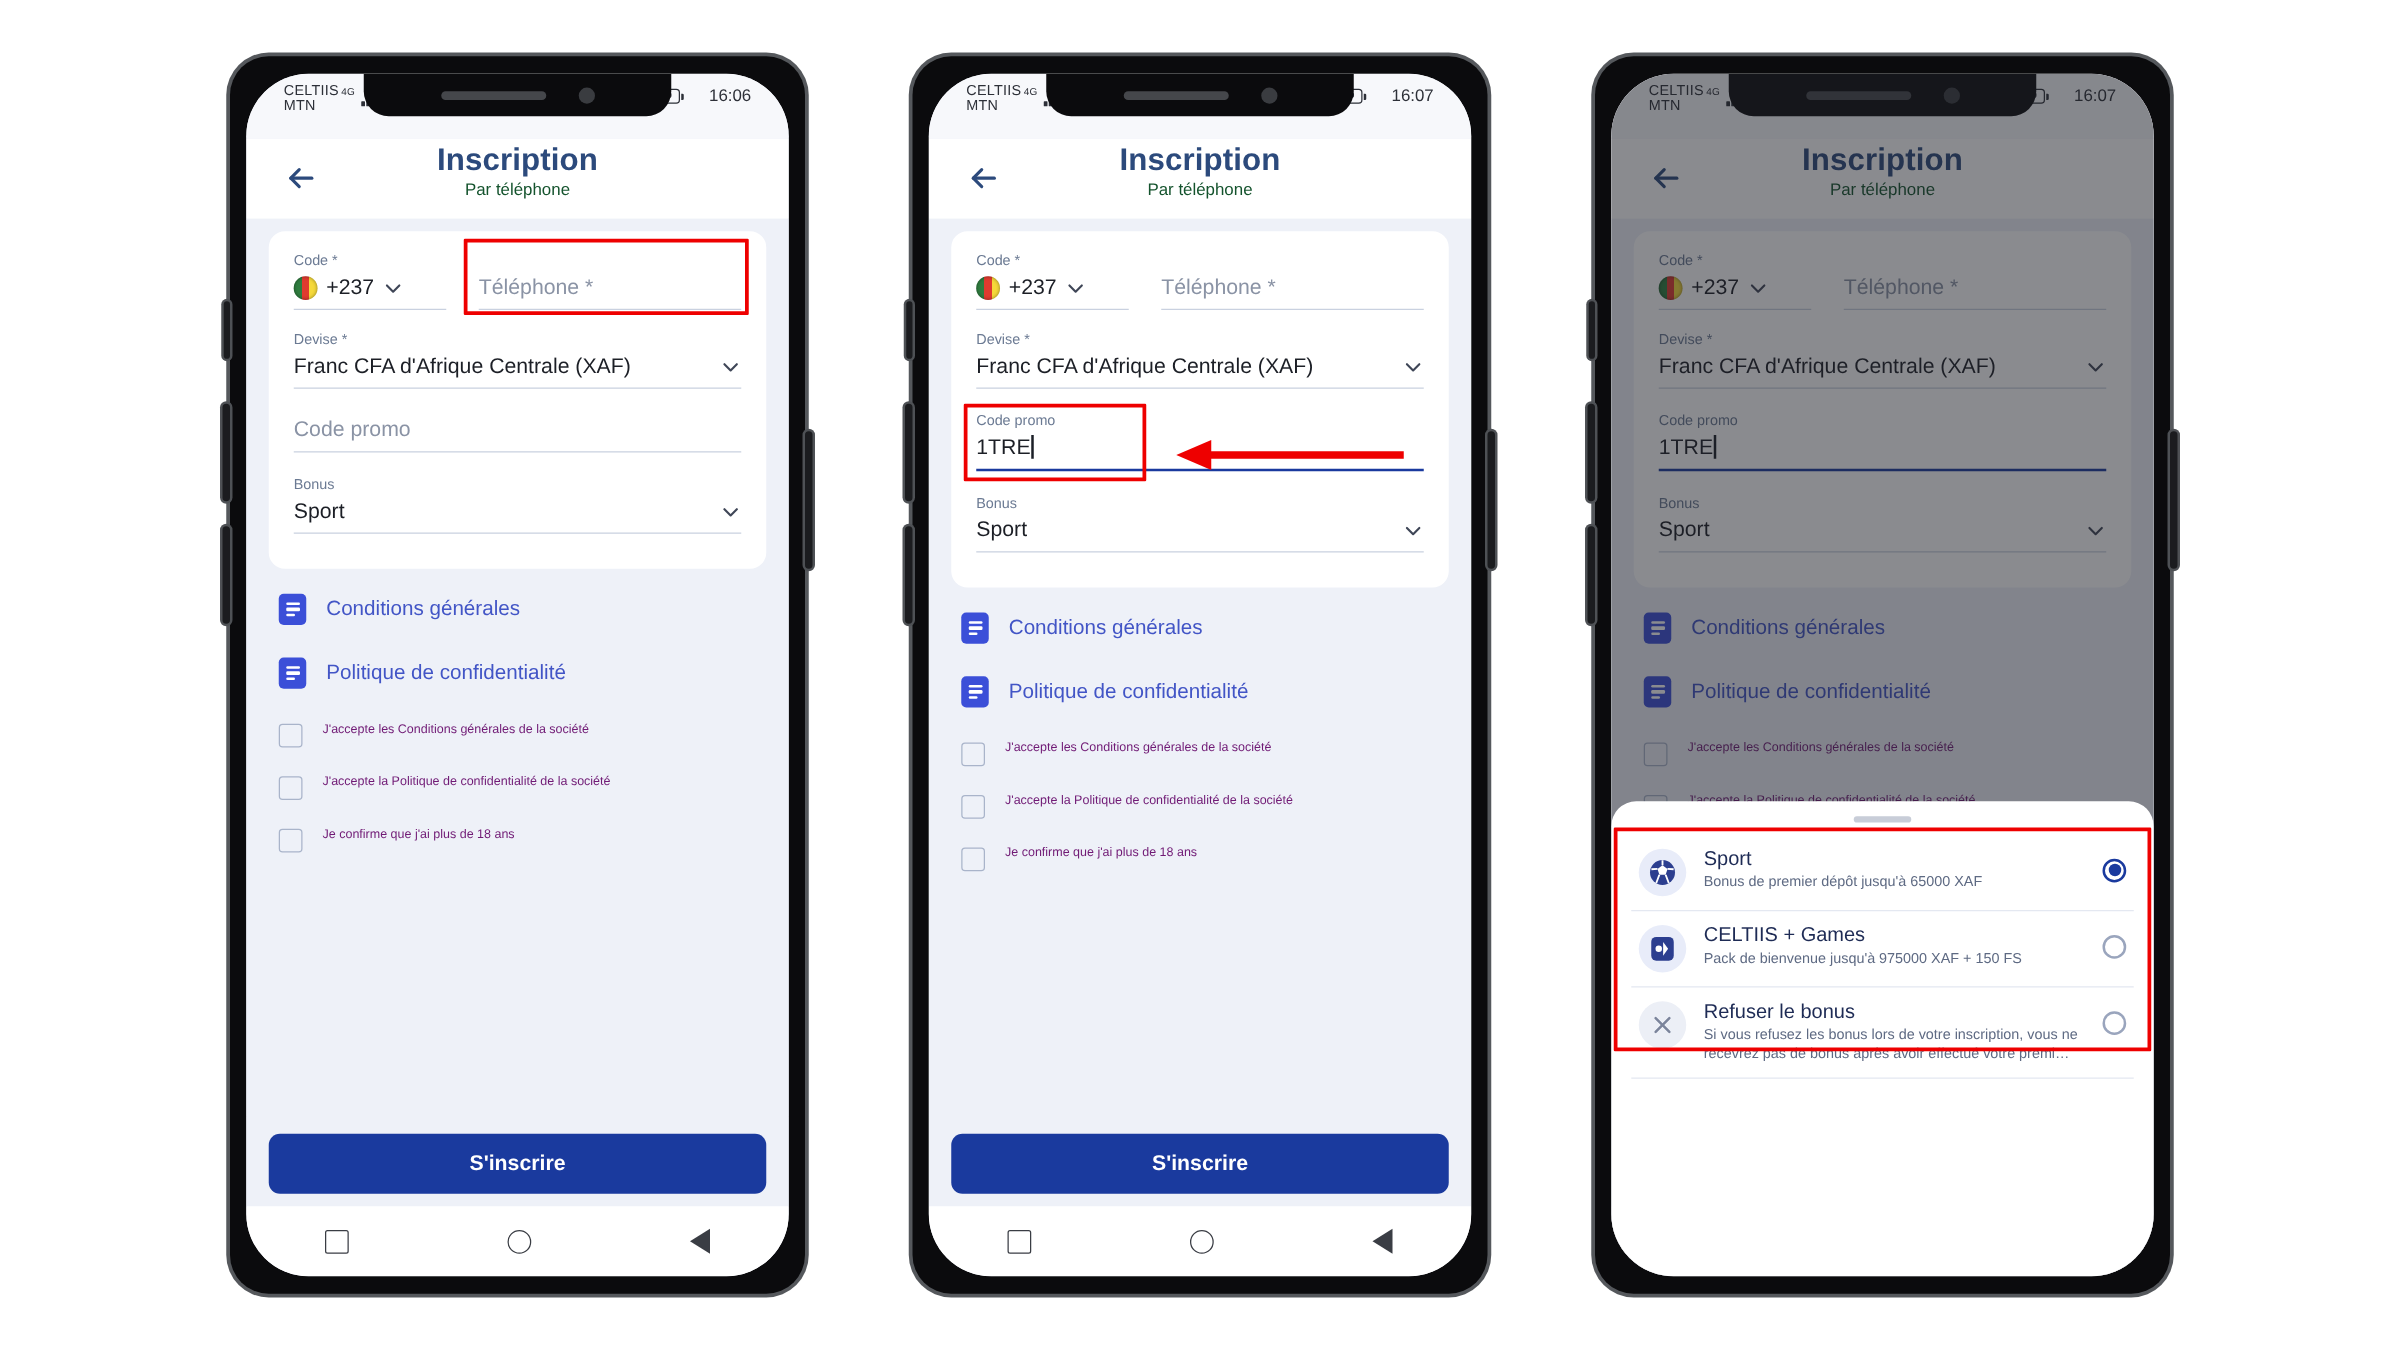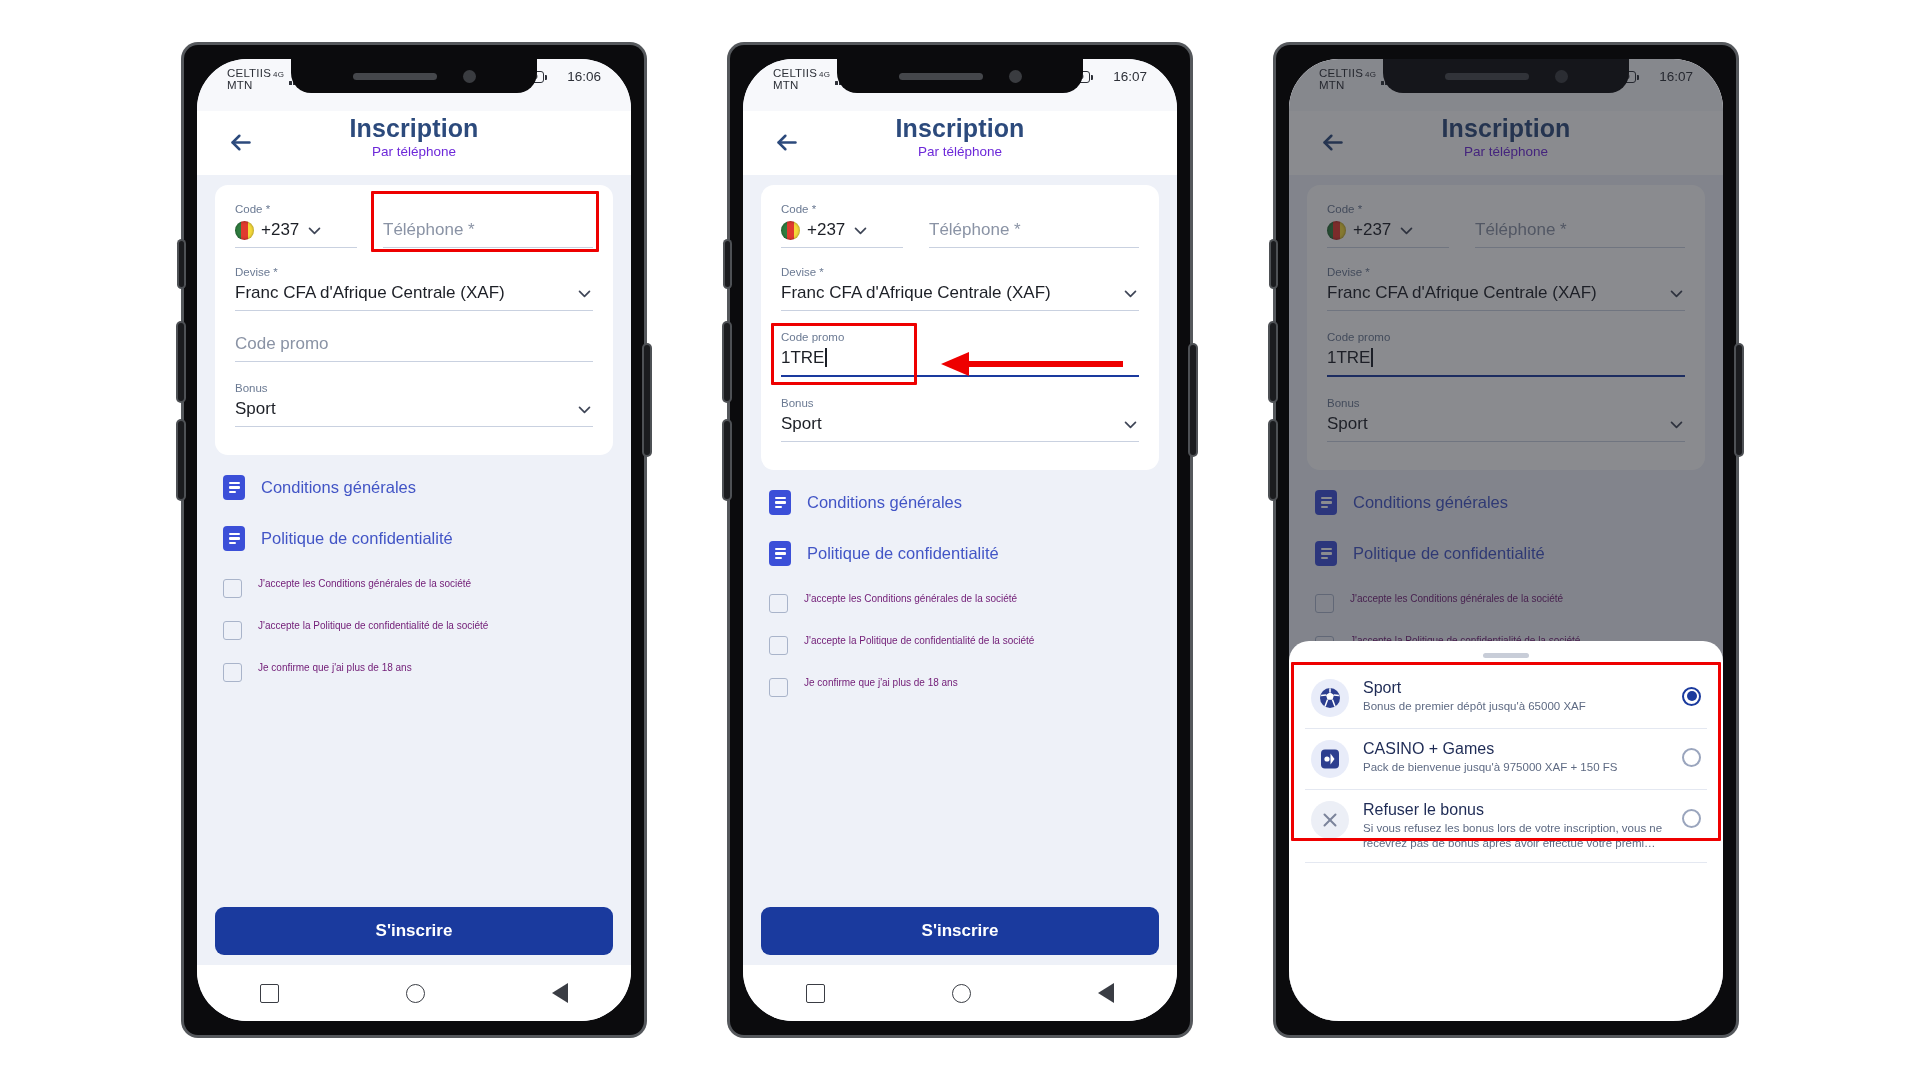--- a/index.html
+++ b/index.html
@@ -16,21 +16,21 @@
     align-items: center;
     justify-content: center;
     gap: 86px;
   }
 
   
   .phone {
     position: relative;
     width: 460px; height: 990px;
     background: #0b0b0d;
-    border-radius: 14px;
+    border-radius: 31px;
     box-shadow: 0 0 0 3px #55585c;
     padding: 14px 13px;
     flex: 0 0 auto;
   }
   .phone .side-btn {
     position: absolute;
     background: #1b1c1f;
     box-shadow: 0 0 0 2px #4e5155;
     border-radius: 3px;
   }
@@ -114,21 +114,21 @@
     width: 34px; height: 34px;
     display: flex; align-items: center; justify-content: center;
     flex: 0 0 auto;
   }
   .back-arrow svg { width: 27px; height: 27px; }
   .header-titles {
     position: absolute; left: 0; right: 0;
     text-align: center; pointer-events: none;
   }
   .h-title { font-size: 25px; color: #2c4a7c; font-weight: bold; letter-spacing: .1px; }
-  .h-sub { font-size: 13.5px; color: #6d28d9; margin-top: 1px; }
+  .h-sub { font-size: 13.5px; color: #14532d; margin-top: 1px; }
 
   
   .content { flex: 1 1 auto; background: #eef1f8; padding: 10px 18px 0 18px; overflow: hidden; position: relative; }
   .card {
     background: #ffffff;
     border-radius: 13px;
     padding: 18px 20px 22px 20px;
   }
   .field { position: relative; margin-bottom: 6px; }
   .field-label { font-size: 11.5px; color: #6b7a93; margin-bottom: 2px; }
@@ -776,21 +776,21 @@
 
           <div class="bonus-row">
             <span class="bonus-ic">
               <svg width="24" height="24" viewBox="0 0 24 24">
                 <rect x="3" y="2.5" width="18" height="19" rx="4" fill="#2c3e8f"></rect>
                 <path d="M12.5 6.5 L16.5 12 L12.5 17.5 Z" fill="#ffffff"></path>
                 <circle cx="9" cy="12" r="2.6" fill="#ffffff"></circle>
               </svg>
             </span>
             <span class="bonus-txt">
-              <span class="bonus-name" style="display:block;">CASINO + Games</span>
+              <span class="bonus-name" style="display:block;">CELTIIS + Games</span>
               <span class="bonus-desc" style="display:block;">Pack de bienvenue jusqu'à 975000 XAF + 150 FS</span>
             </span>
             <span class="radio"></span>
           </div>
 
           <div class="bonus-row">
             <span class="bonus-ic" style="background:#eceff6;">
               <svg width="22" height="22" viewBox="0 0 24 24" fill="none" stroke="#7b849b" stroke-width="2.2" stroke-linecap="round">
                 <line x1="6" y1="6" x2="18" y2="18"></line>
                   <line x1="18" y1="6" x2="6" y2="18"></line>

